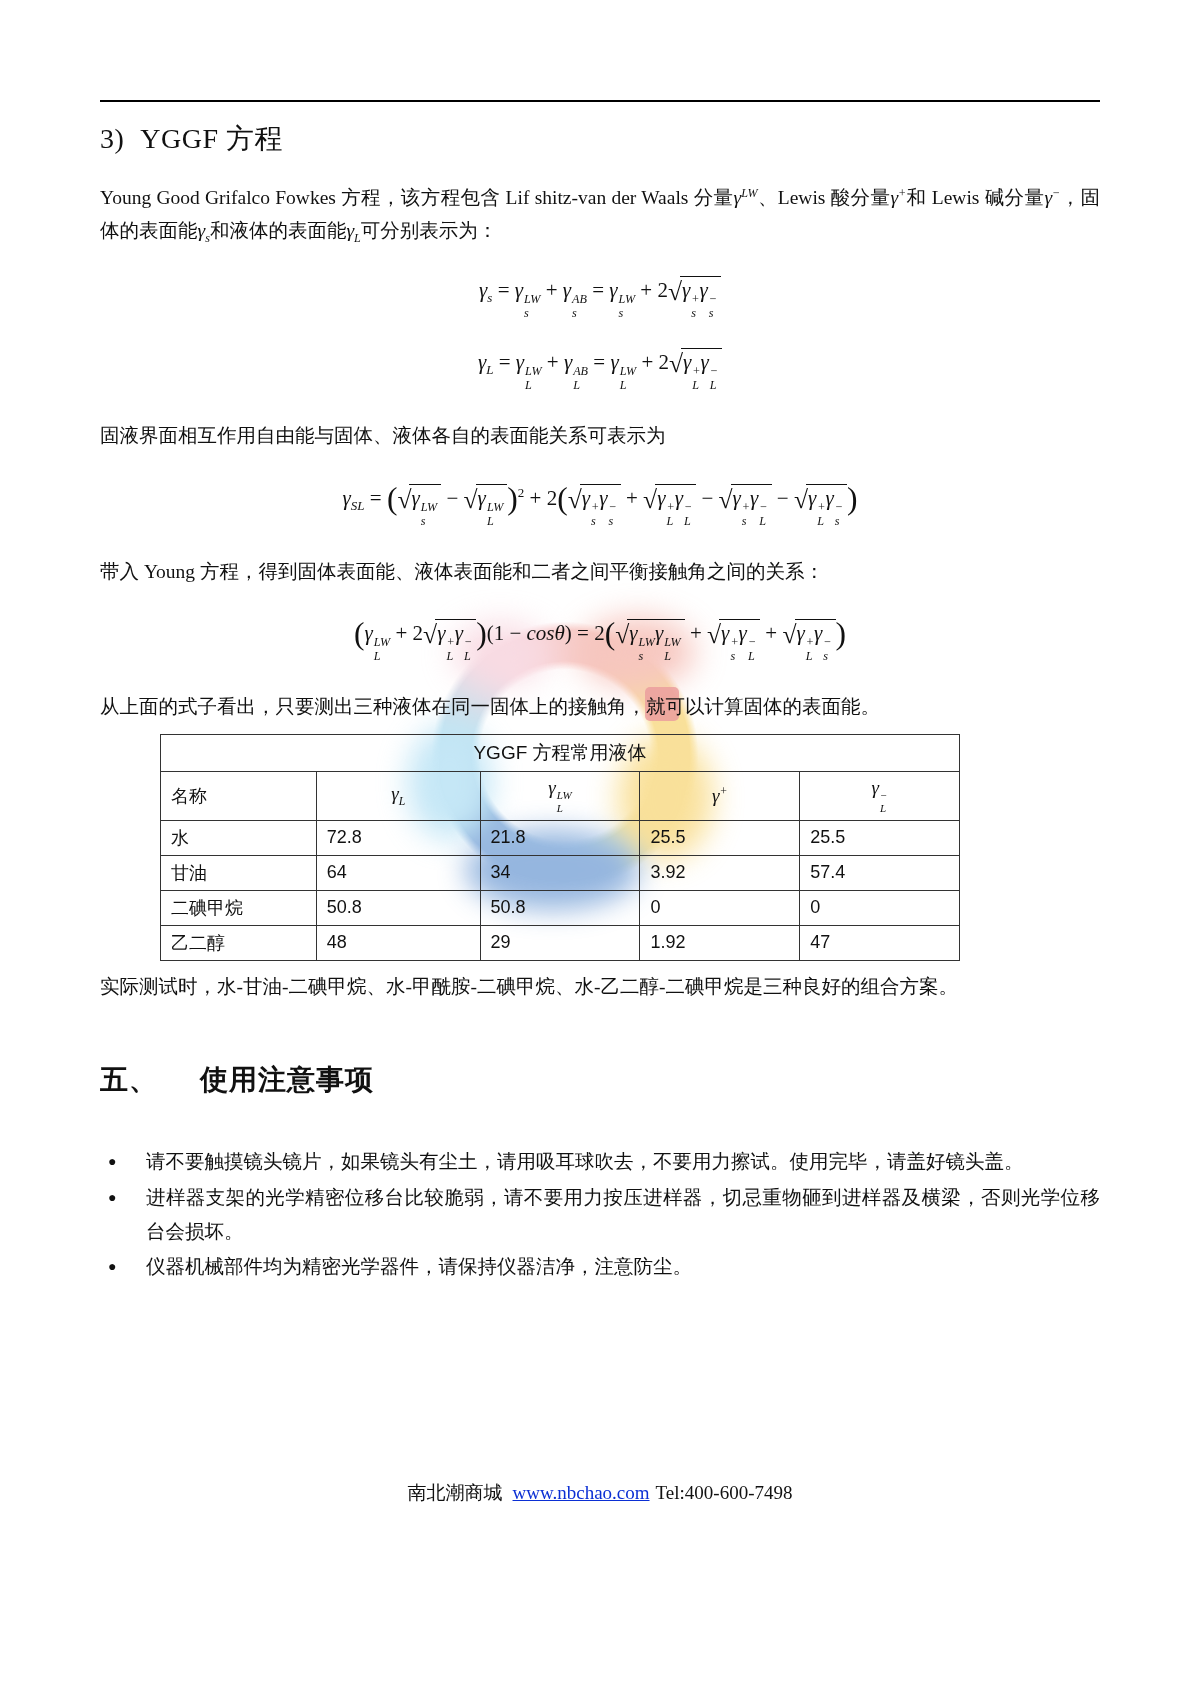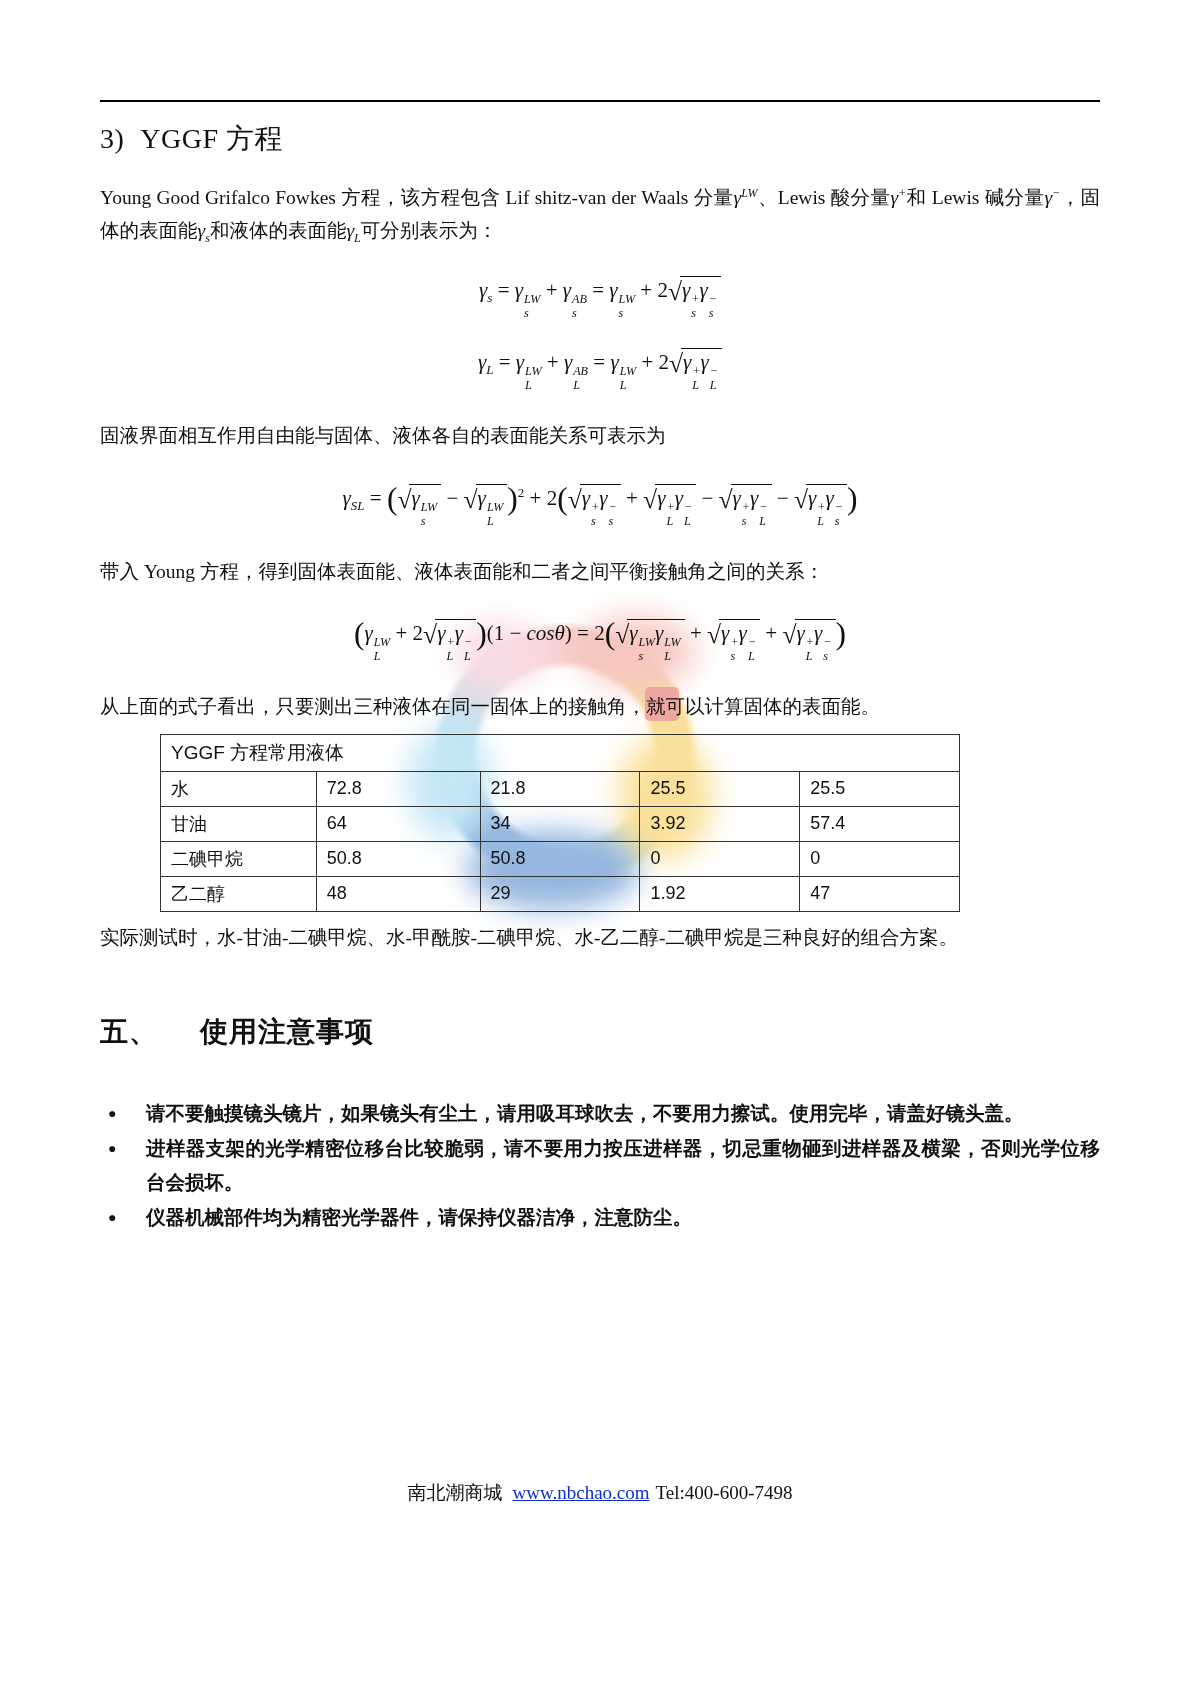--- a/index.html
+++ b/index.html
@@ -60,21 +60,21 @@
   }
   .liq-table th,.liq-table td{
     border:1.4px solid #333;
     padding:5px 10px;
     height:24px;
     text-align:left;
     font-weight:400;
     vertical-align:middle;
   }
   .liq-table .caption-cell{
-    font-size:19px;margin-left:28px;
+    text-align:center;font-size:19px;margin-left:28px;
   }
   .liq-table th.math{
     text-align:center;
     font-family:"Liberation Serif","DejaVu Serif",serif;
     font-size:19px;
   }
   .liq-table col.c0{width:19.5%;}
   .liq-table col.c1{width:20.5%;}
   .liq-table col.c2{width:20%;}
   .liq-table col.c3{width:20%;}
@@ -90,21 +90,21 @@
   .notes{margin:0;}
   .note-item{
     display:flex;align-items:flex-start;
     font-size:19.5px;line-height:1.72;
     margin:2px 0;
   }
   .note-bullet{
     flex:0 0 38px;text-align:left;padding-left:8px;
     font-size:14px;line-height:2.4;
   }
-  .note-text{flex:1;text-align:justify;font-weight:bold;}
+  .note-text{flex:1;text-align:justify;}
   
   .footer{
     position:absolute;left:0;top:1480px;width:100%;
     text-align:center;font-size:19px;z-index:2;
     font-family:"Liberation Serif","DejaVu Serif",serif;
   }
   .footer a{
     color:#0b2fd4;text-decoration:underline;cursor:pointer;
   }
   .footer .brand{margin-right:10px;}
@@ -265,20 +265,33 @@
         <col class="c0">
           <col class="c1">
           <col class="c2">
           <col class="c3">
           <col class="c4">
       </colgroup>
       <thead>
         <tr>
           <th class="caption-cell" colspan="5">YGGF 方程常用液体</th>
         </tr>
+        <tr id="table-head-row">
+            <th>名称</th>
+            <th class="math"><span class="mvar">γ<sub>L</sub></span></th>
+            <th class="math"><span class="mvar">γ<span class="mscripts">
+                  <span class="msup2">LW</span>
+                  <span class="msub2">L</span>
+                </span></span></th>
+            <th class="math"><span class="mvar">γ<sup>+</sup></span></th>
+            <th class="math"><span class="mvar">γ<span class="mscripts">
+                  <span class="msup2">−</span>
+                  <span class="msub2">L</span>
+                </span></span></th>
+          </tr>
       </thead>
       <tbody id="table-body">
           <tr>
             <td>水</td>
             <td>72.8</td>
             <td>21.8</td>
             <td>25.5</td>
             <td>25.5</td>
           </tr>
           <tr>

